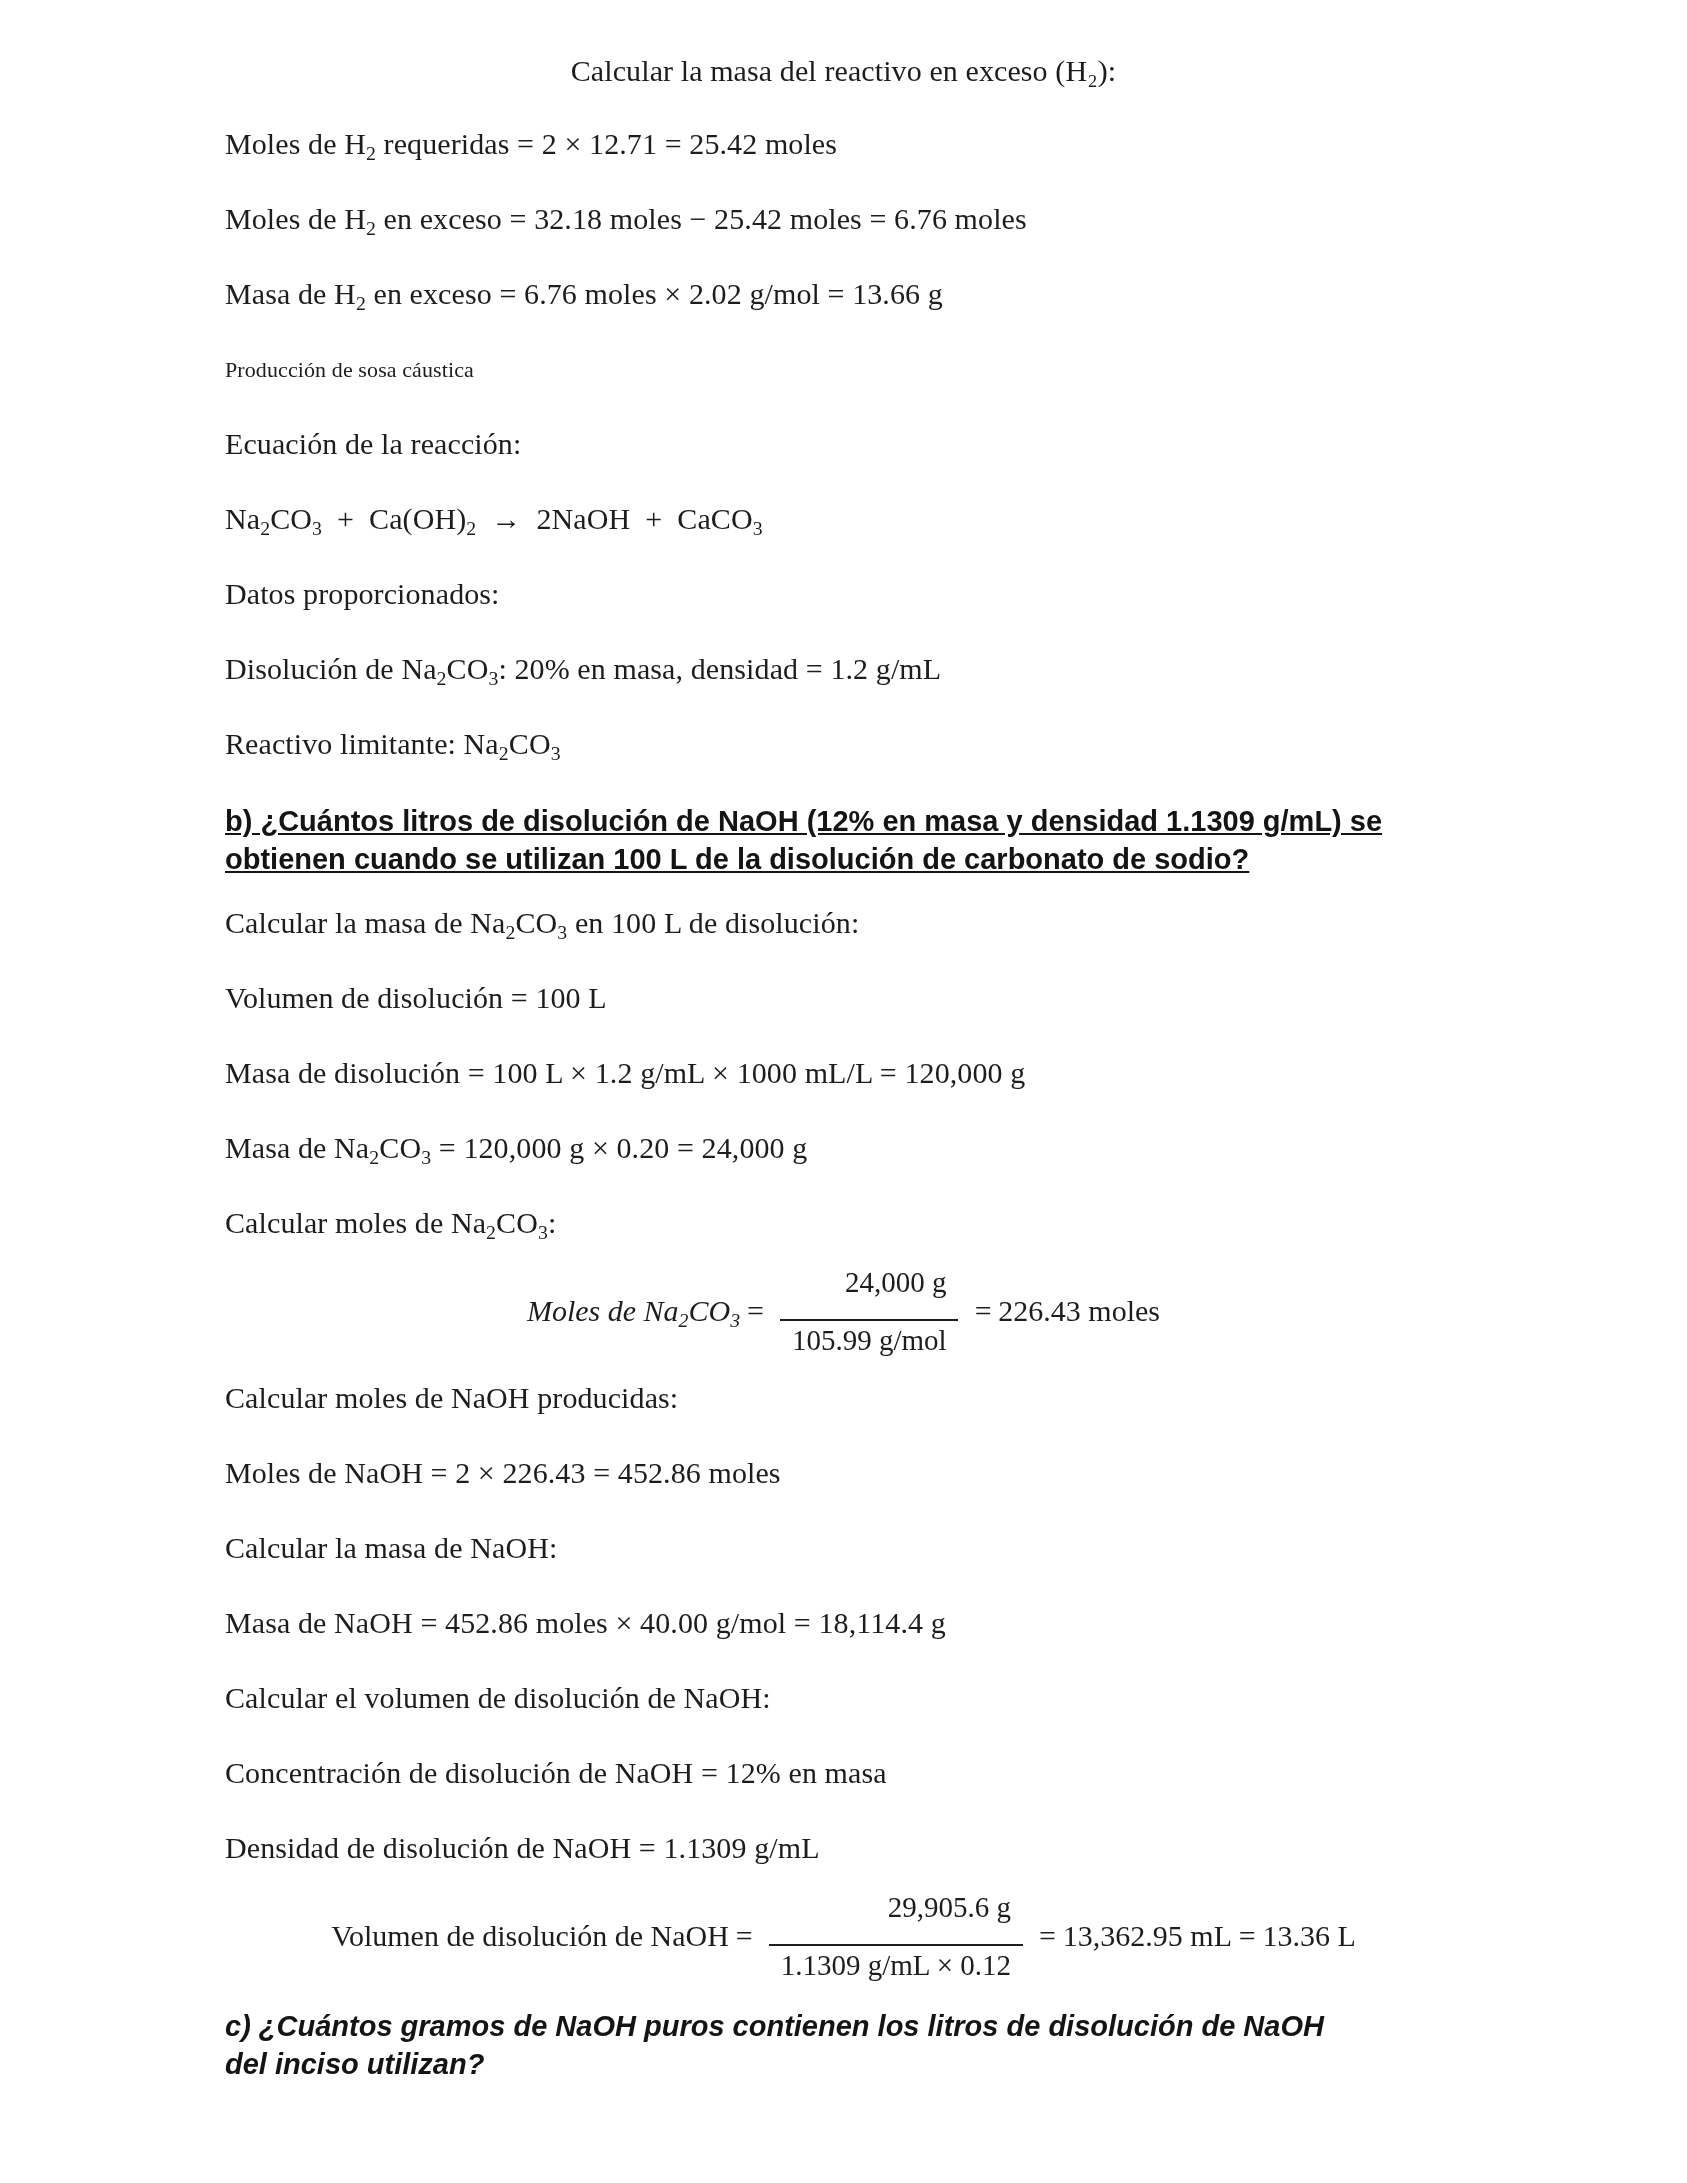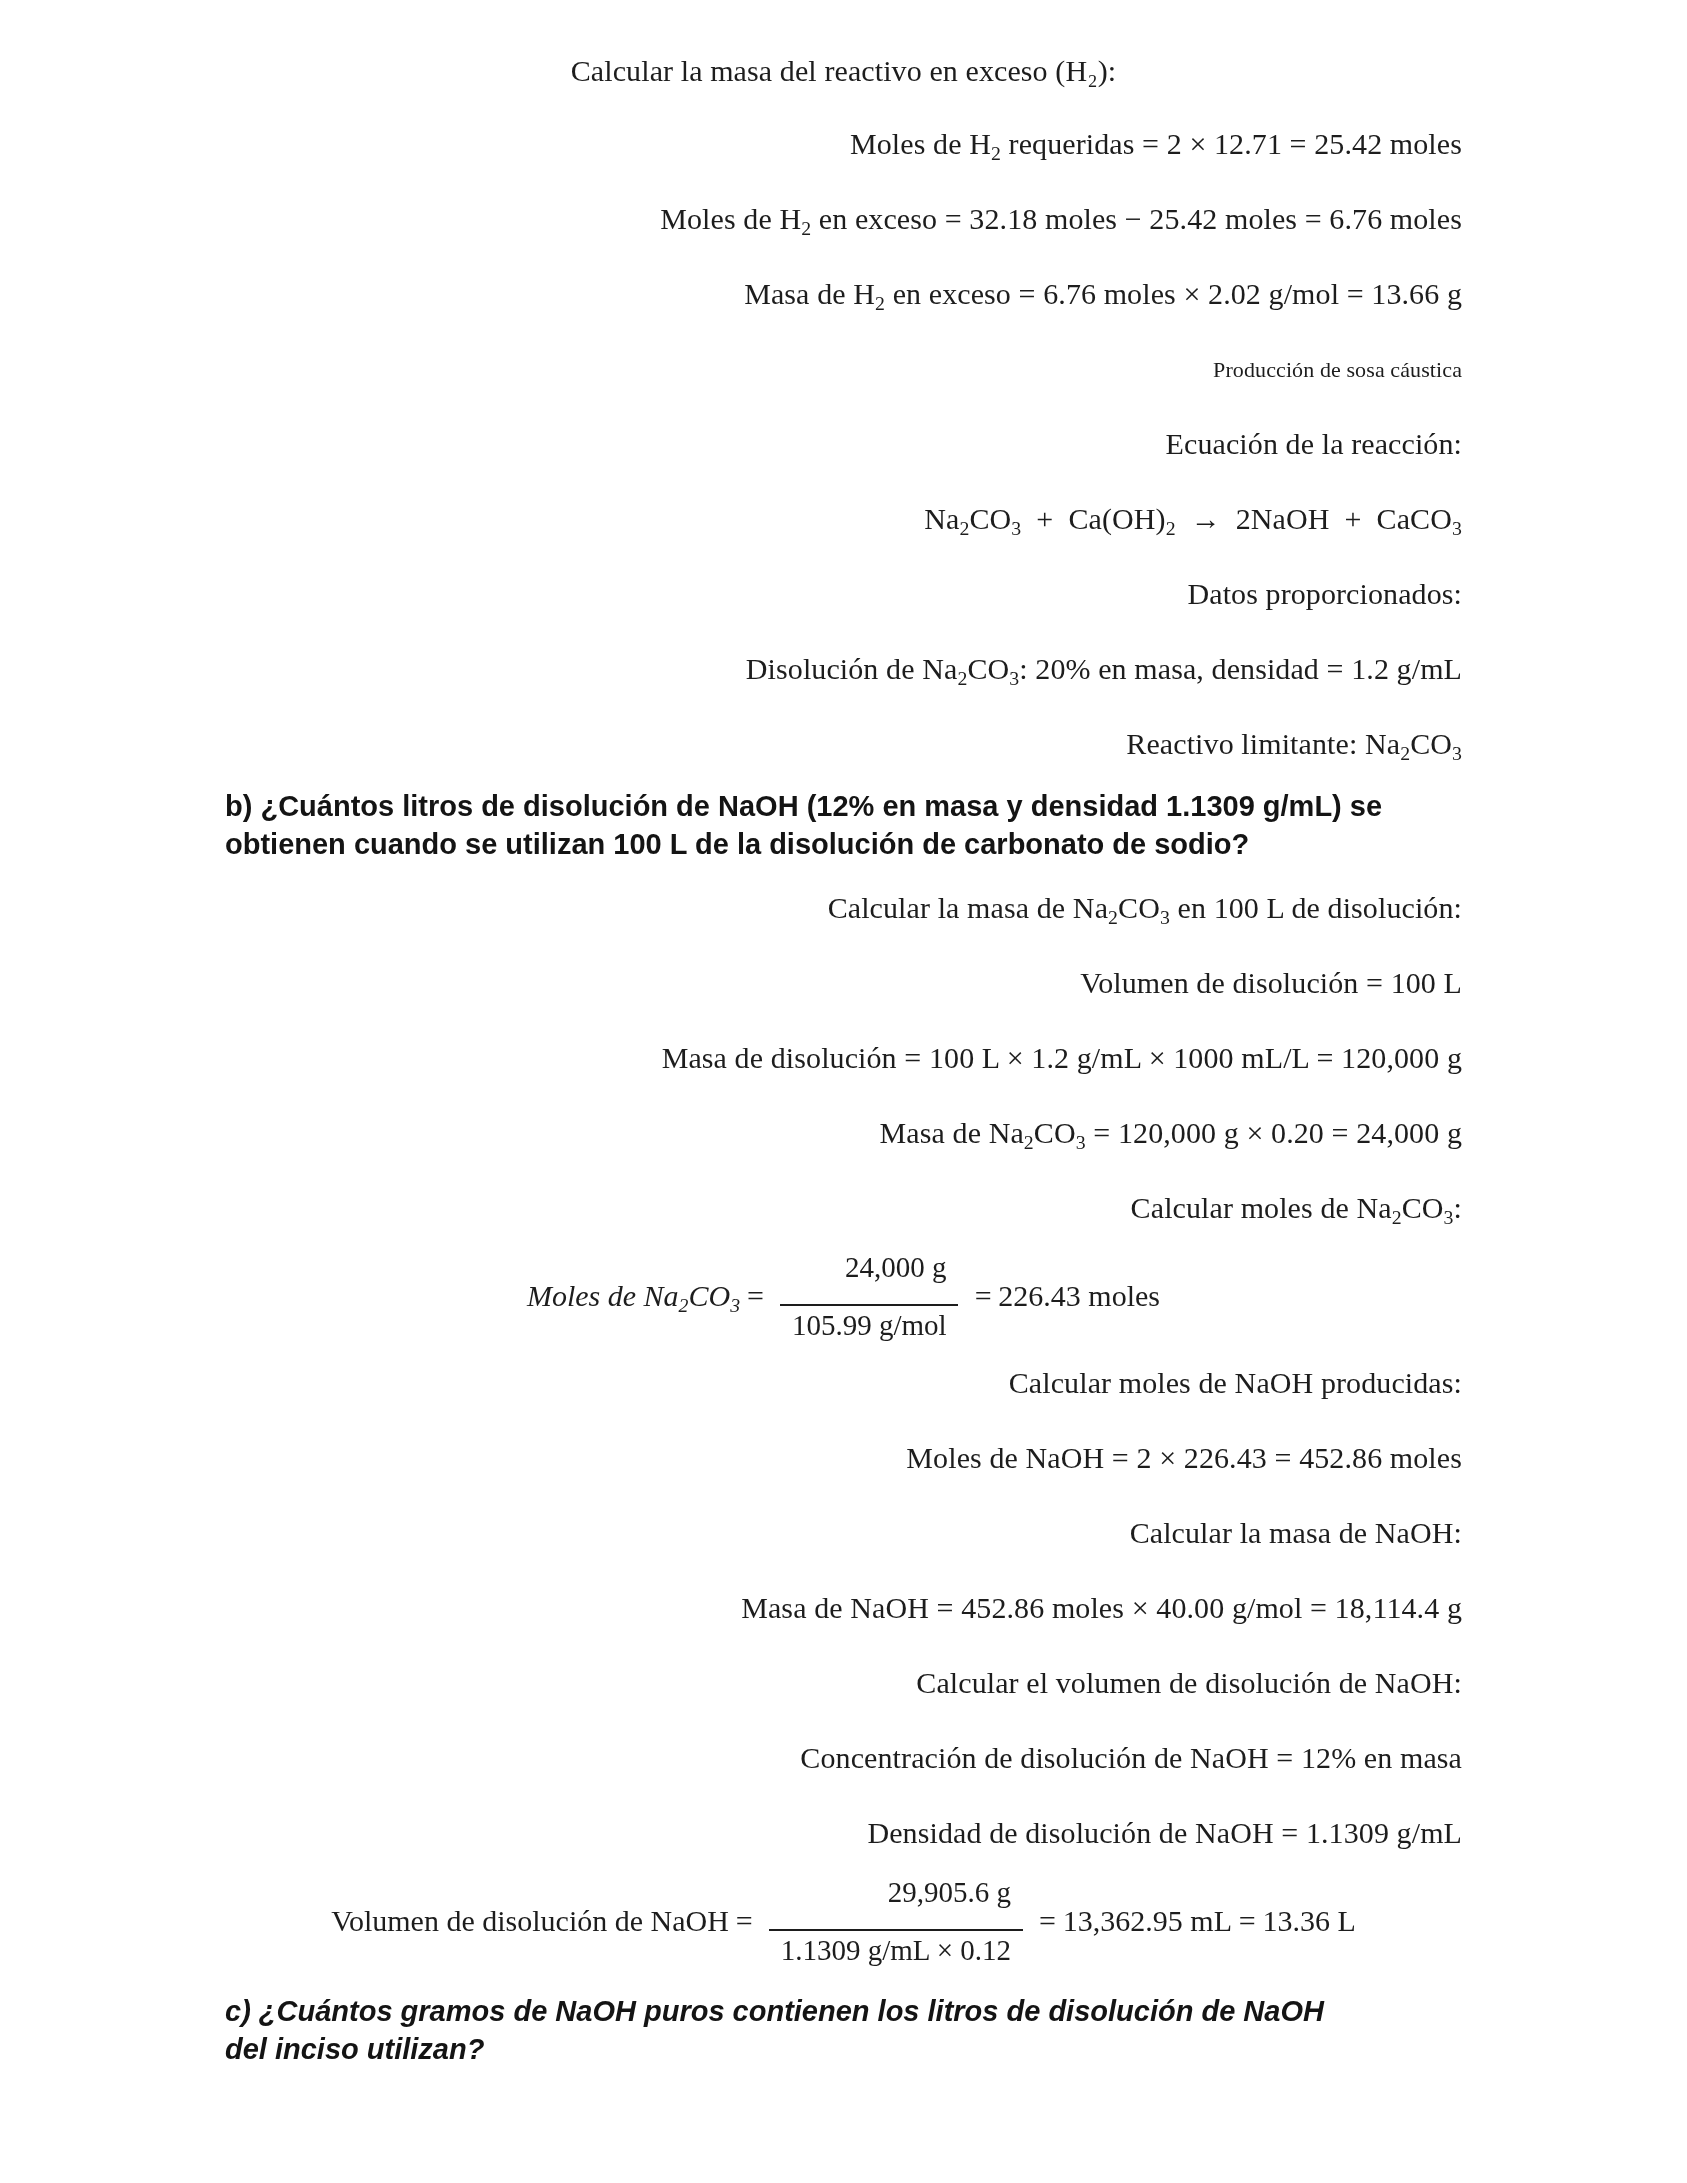--- a/index.html
+++ b/index.html
@@ -32,40 +32,40 @@
     line-height: 1.08;
     color: #1d1d1d;
     white-space: nowrap;
     letter-spacing: 0.1px;
   }
   .eq.italic {
     font-size: 22px;
   }
 
   
-  .slot    { height: 75px; display: flex; align-items: center; justify-content: flex-end; }
+  .slot    { height: 75px; display: flex; align-items: center; justify-content: flex-start; }
   .slot-sm { height: 72px; display: flex; align-items: center; justify-content: center; }
   .slot-lg { height: 100px; display: flex; align-items: center; justify-content: center; }
 
   sub { font-size: .66em; vertical-align: -0.28em; line-height: 0; }
   .sp-w { display: inline-block; width: .5em; }
 
   
   .question {
     font-family: "Liberation Sans", "DejaVu Sans", sans-serif;
     font-weight: bold;
     font-size: 29px;
     line-height: 1.30;
     color: #141414;
     text-align: left;
     margin: 0;
     padding: 0 0 0 0;
     max-width: 1252px;
   }
-  .question.q-b { margin-top: 6px; margin-bottom: 7.8px; }
+  .question.q-b { margin-top: 21px; margin-bottom: 7.8px; text-decoration: underline; }
   .question.q-c { font-style: italic; margin-top: 22px; }
 
   
   .fracline {
     display: flex;
     align-items: center;
     justify-content: center;
     font-family: "Liberation Serif", "DejaVu Serif", serif;
     font-size: 30px;
     color: #1d1d1d;

